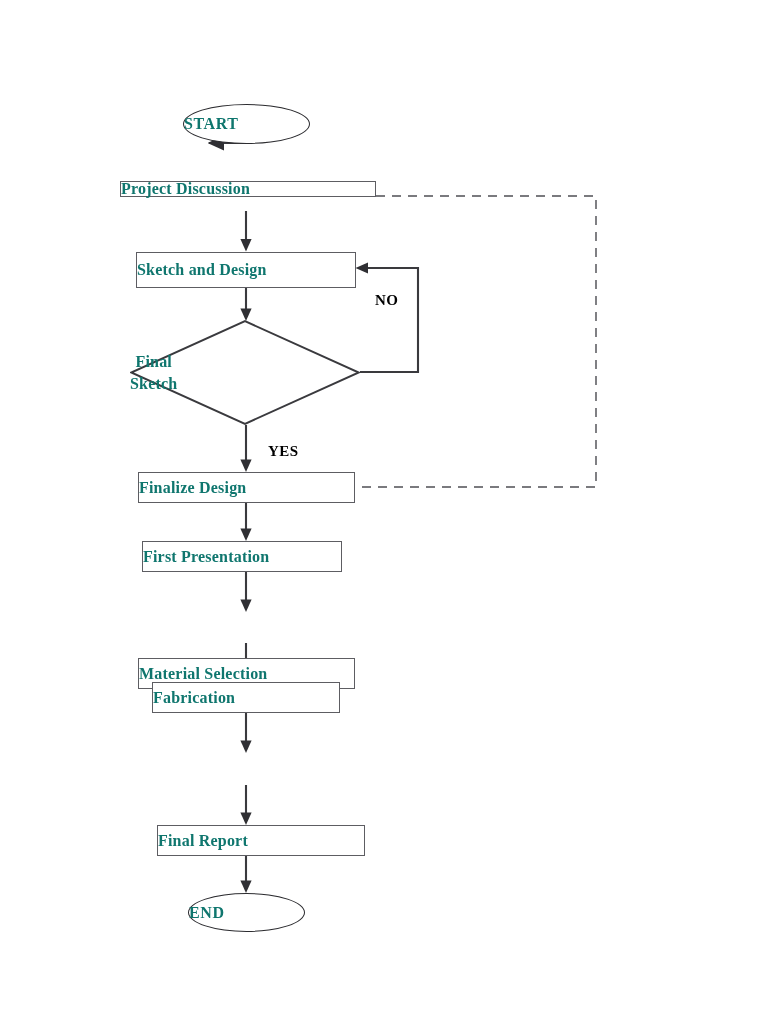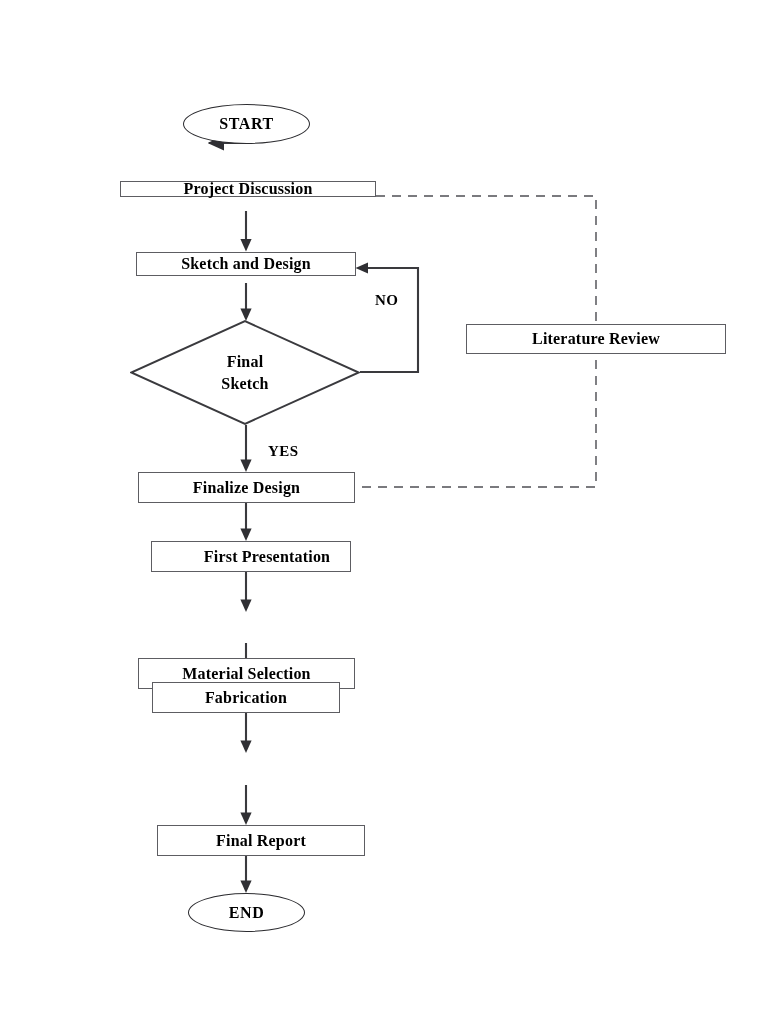--- a/index.html
+++ b/index.html
@@ -29,24 +29,23 @@
     top: 0;
     width: 768px;
     height: 1024px;
     pointer-events: none;
   }
   .node {
     position: absolute;
     box-sizing: border-box;
     display: flex;
     align-items: center;
-    justify-content: center;
     text-align: center;
     background: #ffffff;
-    color: #000000;
+    color: #0f766e;
     font-size: 16px;
     font-weight: 700;
     letter-spacing: 0.2px;
     line-height: 1.12;
     white-space: nowrap;
   }
   .node.process {
     border: 1.6px solid #5d5d62;
     z-index: 5;
   }
@@ -162,47 +161,44 @@
   </svg>
 
   <div class="node terminator" style="left:183px; top:104px; width:127px; height:40px;">
     <span>START</span>
   </div>
 
   <div class="node process" style="left:120px; top:181px; width:256px; height:16px;">
     <span>Project Discussion</span>
   </div>
 
-  <div class="node process" style="left:136px; top:252px; width:220px; height:24px;">
+  <div class="node process" style="left:136px; top:252px; width:220px; height:36px;">
     <span>Sketch and Design</span>
   </div>
 
   <div class="node decision" style="left:130px; top:320px; width:230px; height:105px;">
     <svg class="decision-shape" viewBox="0 0 230 105" preserveAspectRatio="none" xmlns="http://www.w3.org/2000/svg">
       <polygon points="115,1.2 228.8,52.5 115,103.8 1.2,52.5" fill="#ffffff" stroke="#3a3a3e" stroke-width="2"></polygon>
     </svg>
     <span class="decision-label">
       <span>Final</span><br>
       <span>Sketch</span>
     </span>
   </div>
 
   <div class="edge-label" style="left:375px; top:292px;">NO</div>
 
   <div class="edge-label" style="left:268px; top:443px;">YES</div>
 
-  <div class="node process" style="left:466px; top:324px; width:260px; height:30px;">
-    <span>Literature Review</span>
-  </div>
 
   <div class="node process" style="left:138px; top:472px; width:217px; height:31px;">
     <span>Finalize Design</span>
   </div>
 
-  <div class="node process" style="left:151px; top:541px; width:200px; height:31px;padding-left:32px;">
+  <div class="node process" style="left:142px; top:541px; width:200px; height:31px;">
     <span>First Presentation</span>
   </div>
 
   <div class="node process" style="left:138px; top:612px; width:217px; height:31px;margin-top:46px;">
     <span>Material Selection</span>
   </div>
 
   <div class="node process" style="left:152px; top:682px; width:188px; height:31px;">
     <span>Fabrication</span>
   </div>

